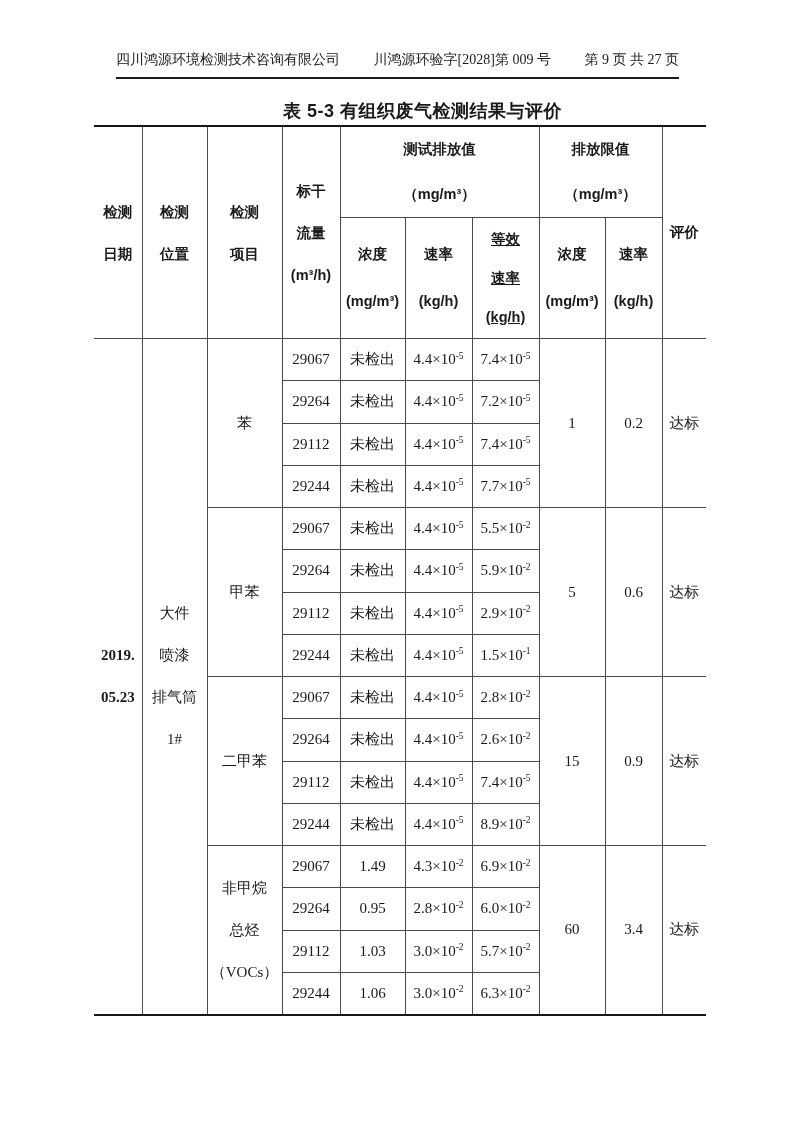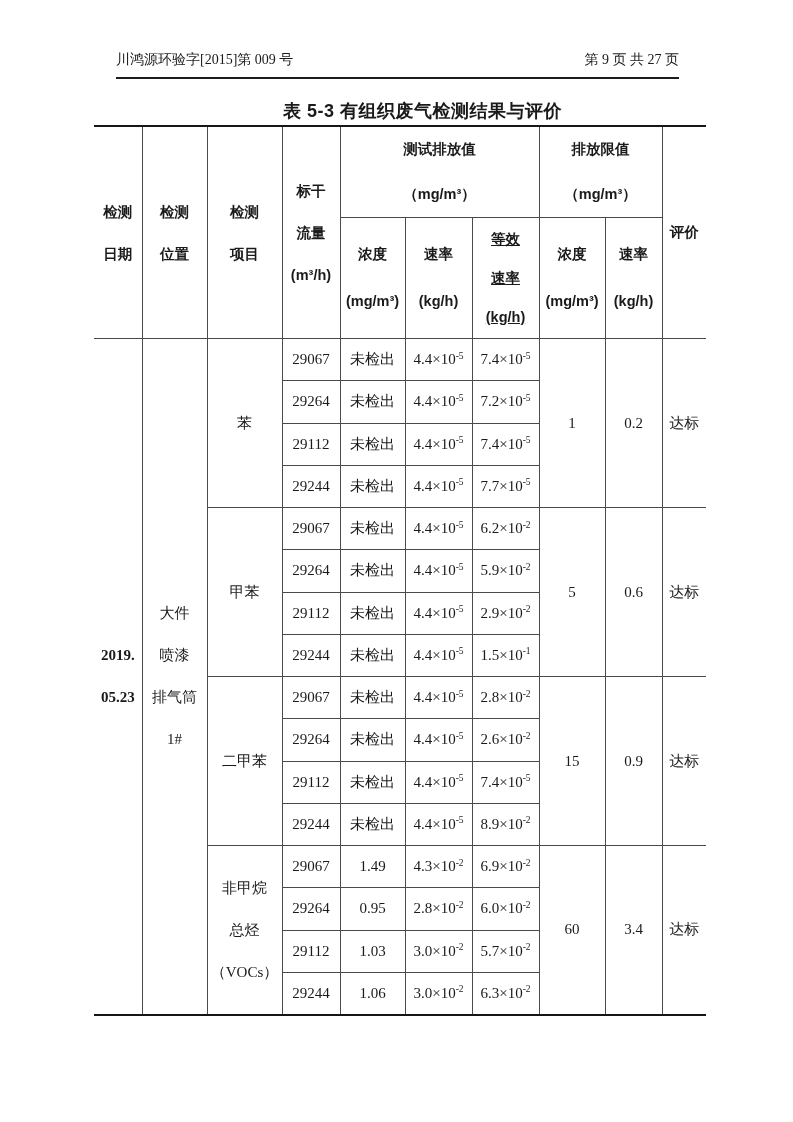--- a/index.html
+++ b/index.html
@@ -46,21 +46,22 @@
   .er{border-right:none !important;}
   sup.e{
     font-size:9.5px;line-height:0;vertical-align:baseline;
     position:relative;top:-5.5px;letter-spacing:0;
   }
 </style>
 </head>
 <body>
 
 <div class="page-header">
-  <span>川鸿源环验字[2015]第 009 号</span>
+  <span>四川鸿源环境检测技术咨询有限公司</span>
+  <span>川鸿源环验字[2028]第 009 号</span>
   <span>第 9 页 共 27 页</span>
 </div>
 
 <div class="doc-title">表 5-3  有组织废气检测结果与评价</div>
 
 <table class="results">
   <colgroup>
     <col style="width:48px">
       <col style="width:65px">
       <col style="width:75px">
@@ -136,21 +137,21 @@
       <td><span>未检出</span><sup class="e"></sup></td>
       <td><span>4.4×10</span><sup class="e">-5</sup></td>
       <td><span>7.7×10</span><sup class="e">-5</sup></td>
     </tr>
 
     <tr class="drow">
       <td rowspan="4" class="ml">甲苯</td>
       <td>29067</td>
       <td><span>未检出</span><sup class="e"></sup></td>
       <td><span>4.4×10</span><sup class="e">-5</sup></td>
-      <td><span>6.2×10</span><sup class="e">-2</sup></td>
+      <td><span>5.5×10</span><sup class="e">-2</sup></td>
       <td rowspan="4">5</td>
       <td rowspan="4">0.6</td>
       <td rowspan="4" class="er">达标</td>
     </tr>
     <tr class="drow">
       <td>29264</td>
       <td><span>未检出</span><sup class="e"></sup></td>
       <td><span>4.4×10</span><sup class="e">-5</sup></td>
       <td><span>5.9×10</span><sup class="e">-2</sup></td>
     </tr>

